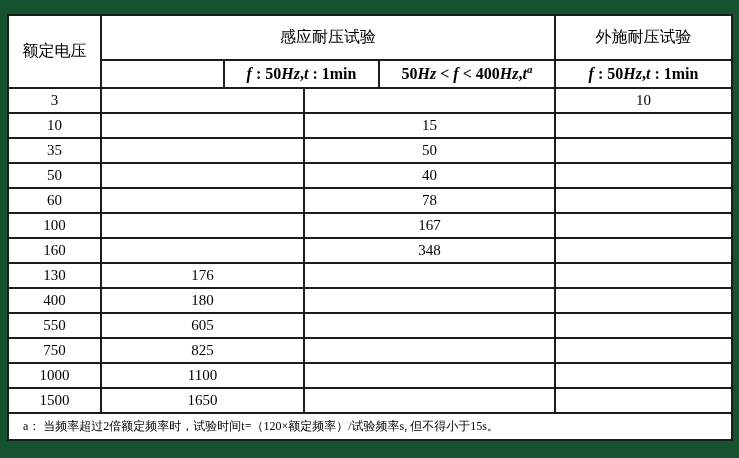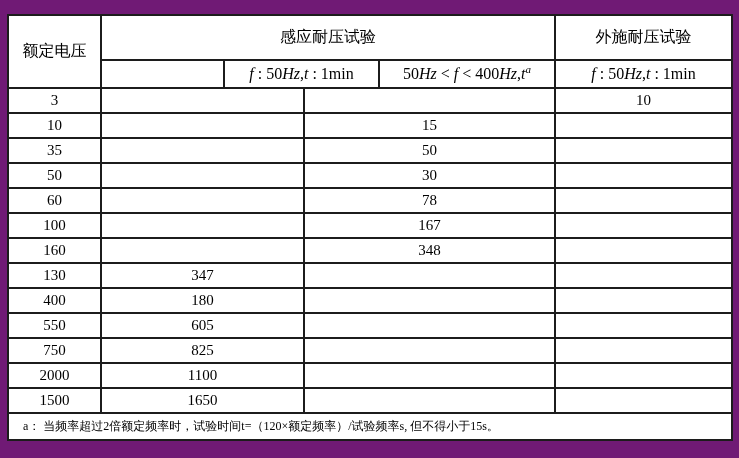--- a/index.html
+++ b/index.html
@@ -2,33 +2,33 @@
 <html><head>
 <meta charset="utf-8">
 <style>
   html,body{margin:0;padding:0;}
   body{
     width:739px;height:458px;position:relative;
     background:#ffffff;color:#000;
     font-family:"Liberation Serif","DejaVu Serif",serif;
     overflow:hidden;
   }
-  .page{position:absolute;inset:0;background:#701a75;}
+  .page{position:absolute;inset:0;background:#14532d;}
   table.vtable{
     position:absolute;left:7px;top:14px;width:724px;
     border-collapse:collapse;table-layout:fixed;
     background:#ffffff;
   }
   td{
     border:2px solid #1c1c1c;
     text-align:center;vertical-align:middle;
     padding:0;overflow:hidden;white-space:nowrap;
   }
   tr.h1 td{height:43px;font-size:16px;}
-  tr.h2 td{height:26px;font-size:16px;}
+  tr.h2 td{height:26px;font-size:16px;font-weight:bold;}
   tbody tr.datarow td{height:23px;font-size:15px;}
   tr.foot td{
     height:25px;font-size:12px;text-align:left;padding-left:14px;
   }
   .it{font-style:italic;}
   sup{font-size:11px;font-style:italic;line-height:0;}
   .formula-cell span{font-size:16px;}
 </style>
 </head>
 <body>
@@ -70,21 +70,21 @@
       </tr>
       <tr class="datarow">
         <td>35</td>
         <td colspan="2"></td>
         <td colspan="2">50</td>
         <td></td>
       </tr>
       <tr class="datarow">
         <td>50</td>
         <td colspan="2"></td>
-        <td colspan="2">30</td>
+        <td colspan="2">40</td>
         <td></td>
       </tr>
       <tr class="datarow">
         <td>60</td>
         <td colspan="2"></td>
         <td colspan="2">78</td>
         <td></td>
       </tr>
       <tr class="datarow">
         <td>100</td>
@@ -93,21 +93,21 @@
         <td></td>
       </tr>
       <tr class="datarow">
         <td>160</td>
         <td colspan="2"></td>
         <td colspan="2">348</td>
         <td></td>
       </tr>
       <tr class="datarow">
         <td>130</td>
-        <td colspan="2">347</td>
+        <td colspan="2">176</td>
         <td colspan="2"></td>
         <td></td>
       </tr>
       <tr class="datarow">
         <td>400</td>
         <td colspan="2">180</td>
         <td colspan="2"></td>
         <td></td>
       </tr>
       <tr class="datarow">
@@ -116,21 +116,21 @@
         <td colspan="2"></td>
         <td></td>
       </tr>
       <tr class="datarow">
         <td>750</td>
         <td colspan="2">825</td>
         <td colspan="2"></td>
         <td></td>
       </tr>
       <tr class="datarow">
-        <td>2000</td>
+        <td>1000</td>
         <td colspan="2">1100</td>
         <td colspan="2"></td>
         <td></td>
       </tr>
       <tr class="datarow">
         <td>1500</td>
         <td colspan="2">1650</td>
         <td colspan="2"></td>
         <td></td>
       </tr>

